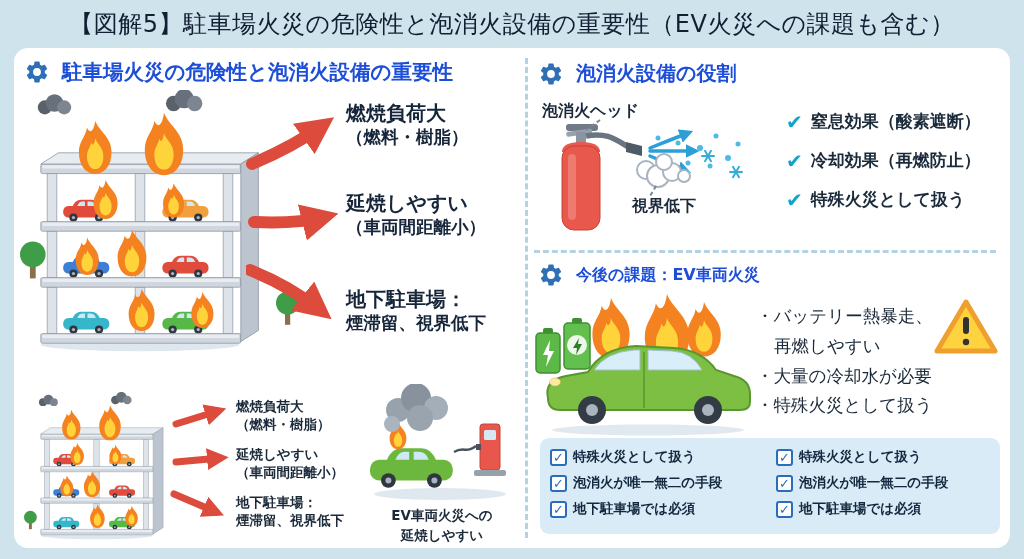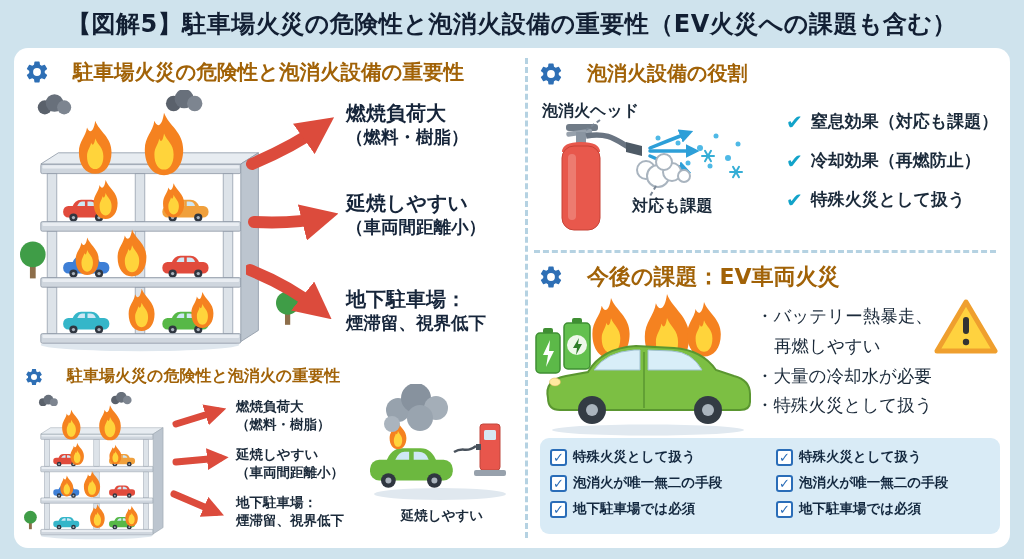--- a/index.html
+++ b/index.html
@@ -1,27 +1,27 @@
 <!DOCTYPE html>
 <html><head>
 <meta charset="utf-8">
 <style>
   *{margin:0;padding:0;box-sizing:border-box}
   html,body{width:1024px;height:559px}
   body{background:#cfe3ed;font-family:"DejaVu Sans","Liberation Sans",sans-serif;color:#1b2a3a;position:relative;overflow:hidden}
   .defs-svg{position:absolute;width:0;height:0}
-  .title{position:absolute;left:0;top:8px;width:100%;text-align:center;font-weight:bold;font-size:24px;color:#121f33;letter-spacing:.5px}
+  .title{position:absolute;left:0;top:8px;width:100%;text-align:center;font-weight:normal;font-size:24px;color:#121f33;letter-spacing:.5px}
   .canvas{position:absolute;left:14px;top:48px;width:996px;height:500px;background:#fff;border-radius:14px}
   .vdash{position:absolute;left:511px;top:10px;height:480px;border-left:3px dashed #b5d2e2}
   .hdash{position:absolute;left:520px;top:202px;width:462px;border-top:3px dashed #b5d2e2}
-  .hdr{position:absolute;display:flex;align-items:center;gap:23px;font-weight:bold;color:#a16207;white-space:nowrap}
+  .hdr{position:absolute;display:flex;align-items:center;gap:12px;font-weight:bold;color:#1d4ed8;white-space:nowrap}
   .hdr-left{left:10px;top:10px;font-size:20.5px}
   .hdr-sub{left:10px;top:318px;font-size:16px}
   .hdr-foam{left:524px;top:12px;font-size:20px}
-  .hdr-ev{left:524px;top:214px;font-size:22px}
+  .hdr-ev{left:524px;top:214px;font-size:16px}
   .abs{position:absolute}
   .point{position:absolute;left:332px;font-weight:bold;line-height:1.3;color:#16253a;white-space:nowrap}
   .point .l1{font-size:20px}
   .point .l2{font-size:17.5px}
   .subpoint{position:absolute;left:222px;font-weight:bold;line-height:1.3;font-size:13.5px;white-space:nowrap}
   .ev-caption{position:absolute;left:352px;top:458px;width:152px;text-align:center;font-weight:bold;font-size:13.5px;line-height:1.45}
   .small-label{position:absolute;font-weight:bold;font-size:16px;white-space:nowrap}
   .check-list{position:absolute;left:772px;top:62px;display:flex;flex-direction:column;gap:16px}
   .check-row{display:flex;align-items:center;gap:8px;font-weight:bold;font-size:17px;white-space:nowrap}
   .check-glyph{color:#12a3c9;font-size:20px;line-height:1}
@@ -146,26 +146,20 @@
   </div>
   <div class="point" style="top:142px">
     <div class="l1">延焼しやすい</div>
     <div class="l2">（車両間距離小）</div>
   </div>
   <div class="point" style="top:238px">
     <div class="l1">地下駐車場：</div>
     <div class="l2">煙滞留、視界低下</div>
   </div>
 
-  <div class="hdr hdr-sub">
-    <svg class="gear" width="20" height="20" viewBox="0 0 24 24">
-        <use href="#gear24"></use>
-      </svg>
-    <span>駐車場火災の危険性と泡消火の重要性</span>
-  </div>
 
   <svg class="abs" style="left:10px;top:344px" width="168" height="150" viewBox="0 0 168 150">
     <use href="#garage" transform="translate(14,33) scale(0.45)"></use>
     <use href="#tree" transform="translate(0,118) scale(0.8)"></use>
   </svg>
 
   <svg class="abs" style="left:156px;top:350px" width="64" height="140" viewBox="0 0 64 140">
     <defs>
       <marker id="ahr2" viewBox="0 0 10 10" refX="6" refY="5" markerWidth="3.1" markerHeight="3.1" orient="auto-start-reverse">
         <path d="M0,0 L10,5 L0,10 z" fill="#dc4b3c"></path>
@@ -203,32 +197,33 @@
     <g>
       <rect x="116" y="40" width="20" height="46" rx="3" fill="#e8564c" stroke="#c0463c" stroke-width="1"></rect>
       <rect x="120" y="46" width="12" height="10" rx="1.5" fill="#d6e9f3"></rect>
       <rect x="110" y="86" width="32" height="6" rx="2" fill="#97a1ac"></rect>
       <rect x="112" y="60" width="5" height="6" fill="#49525c"></rect>
       <path d="M112,62 C102,70 100,62 90,68" fill="none" stroke="#49525c" stroke-width="2.5"></path>
     </g>
   </svg>
 
   <div class="ev-caption">
+    <div>EV車両火災への</div>
     <div>延焼しやすい</div>
   </div>
 
   <div class="hdr hdr-foam">
     <svg class="gear" width="26" height="26" viewBox="0 0 24 24">
         <use href="#gear24"></use>
       </svg>
     <span>泡消火設備の役割</span>
   </div>
 
   <div class="small-label" style="left:528px;top:53px">泡消火ヘッド</div>
-  <div class="small-label" style="left:618px;top:148px">対応も課題</div>
+  <div class="small-label" style="left:618px;top:148px">視界低下</div>
 
   <svg class="abs" style="left:524px;top:70px" width="240" height="122" viewBox="0 0 240 122">
     <defs>
       <marker id="ahb" viewBox="0 0 10 10" refX="6" refY="5" markerWidth="4" markerHeight="4" orient="auto-start-reverse">
         <path d="M0,0 L10,5 L0,10 z" fill="#2d9fd8"></path>
       </marker>
     </defs>
     <g>
       <rect x="28" y="6" width="32" height="7" rx="3" fill="#707b87"></rect>
       <rect x="28" y="14" width="26" height="5" rx="2" fill="#97a1ac" transform="rotate(-8 28 14)"></rect>
@@ -274,21 +269,21 @@
         <circle cx="134" cy="54" r="9"></circle>
         <circle cx="126" cy="44" r="8"></circle>
         <circle cx="146" cy="58" r="6"></circle>
     </g>
     <path d="M118,68 L112,78" stroke="#7a8694" stroke-width="2" stroke-dasharray="4 3"></path>
   </svg>
 
   <div class="check-list">
     <div class="check-row">
       <span class="check-glyph">✔</span>
-      <span>窒息効果（対応も課題）</span>
+      <span>窒息効果（酸素遮断）</span>
     </div>
     <div class="check-row">
       <span class="check-glyph">✔</span>
       <span>冷却効果（再燃防止）</span>
     </div>
     <div class="check-row">
       <span class="check-glyph">✔</span>
       <span>特殊火災として扱う</span>
     </div>
   </div>

